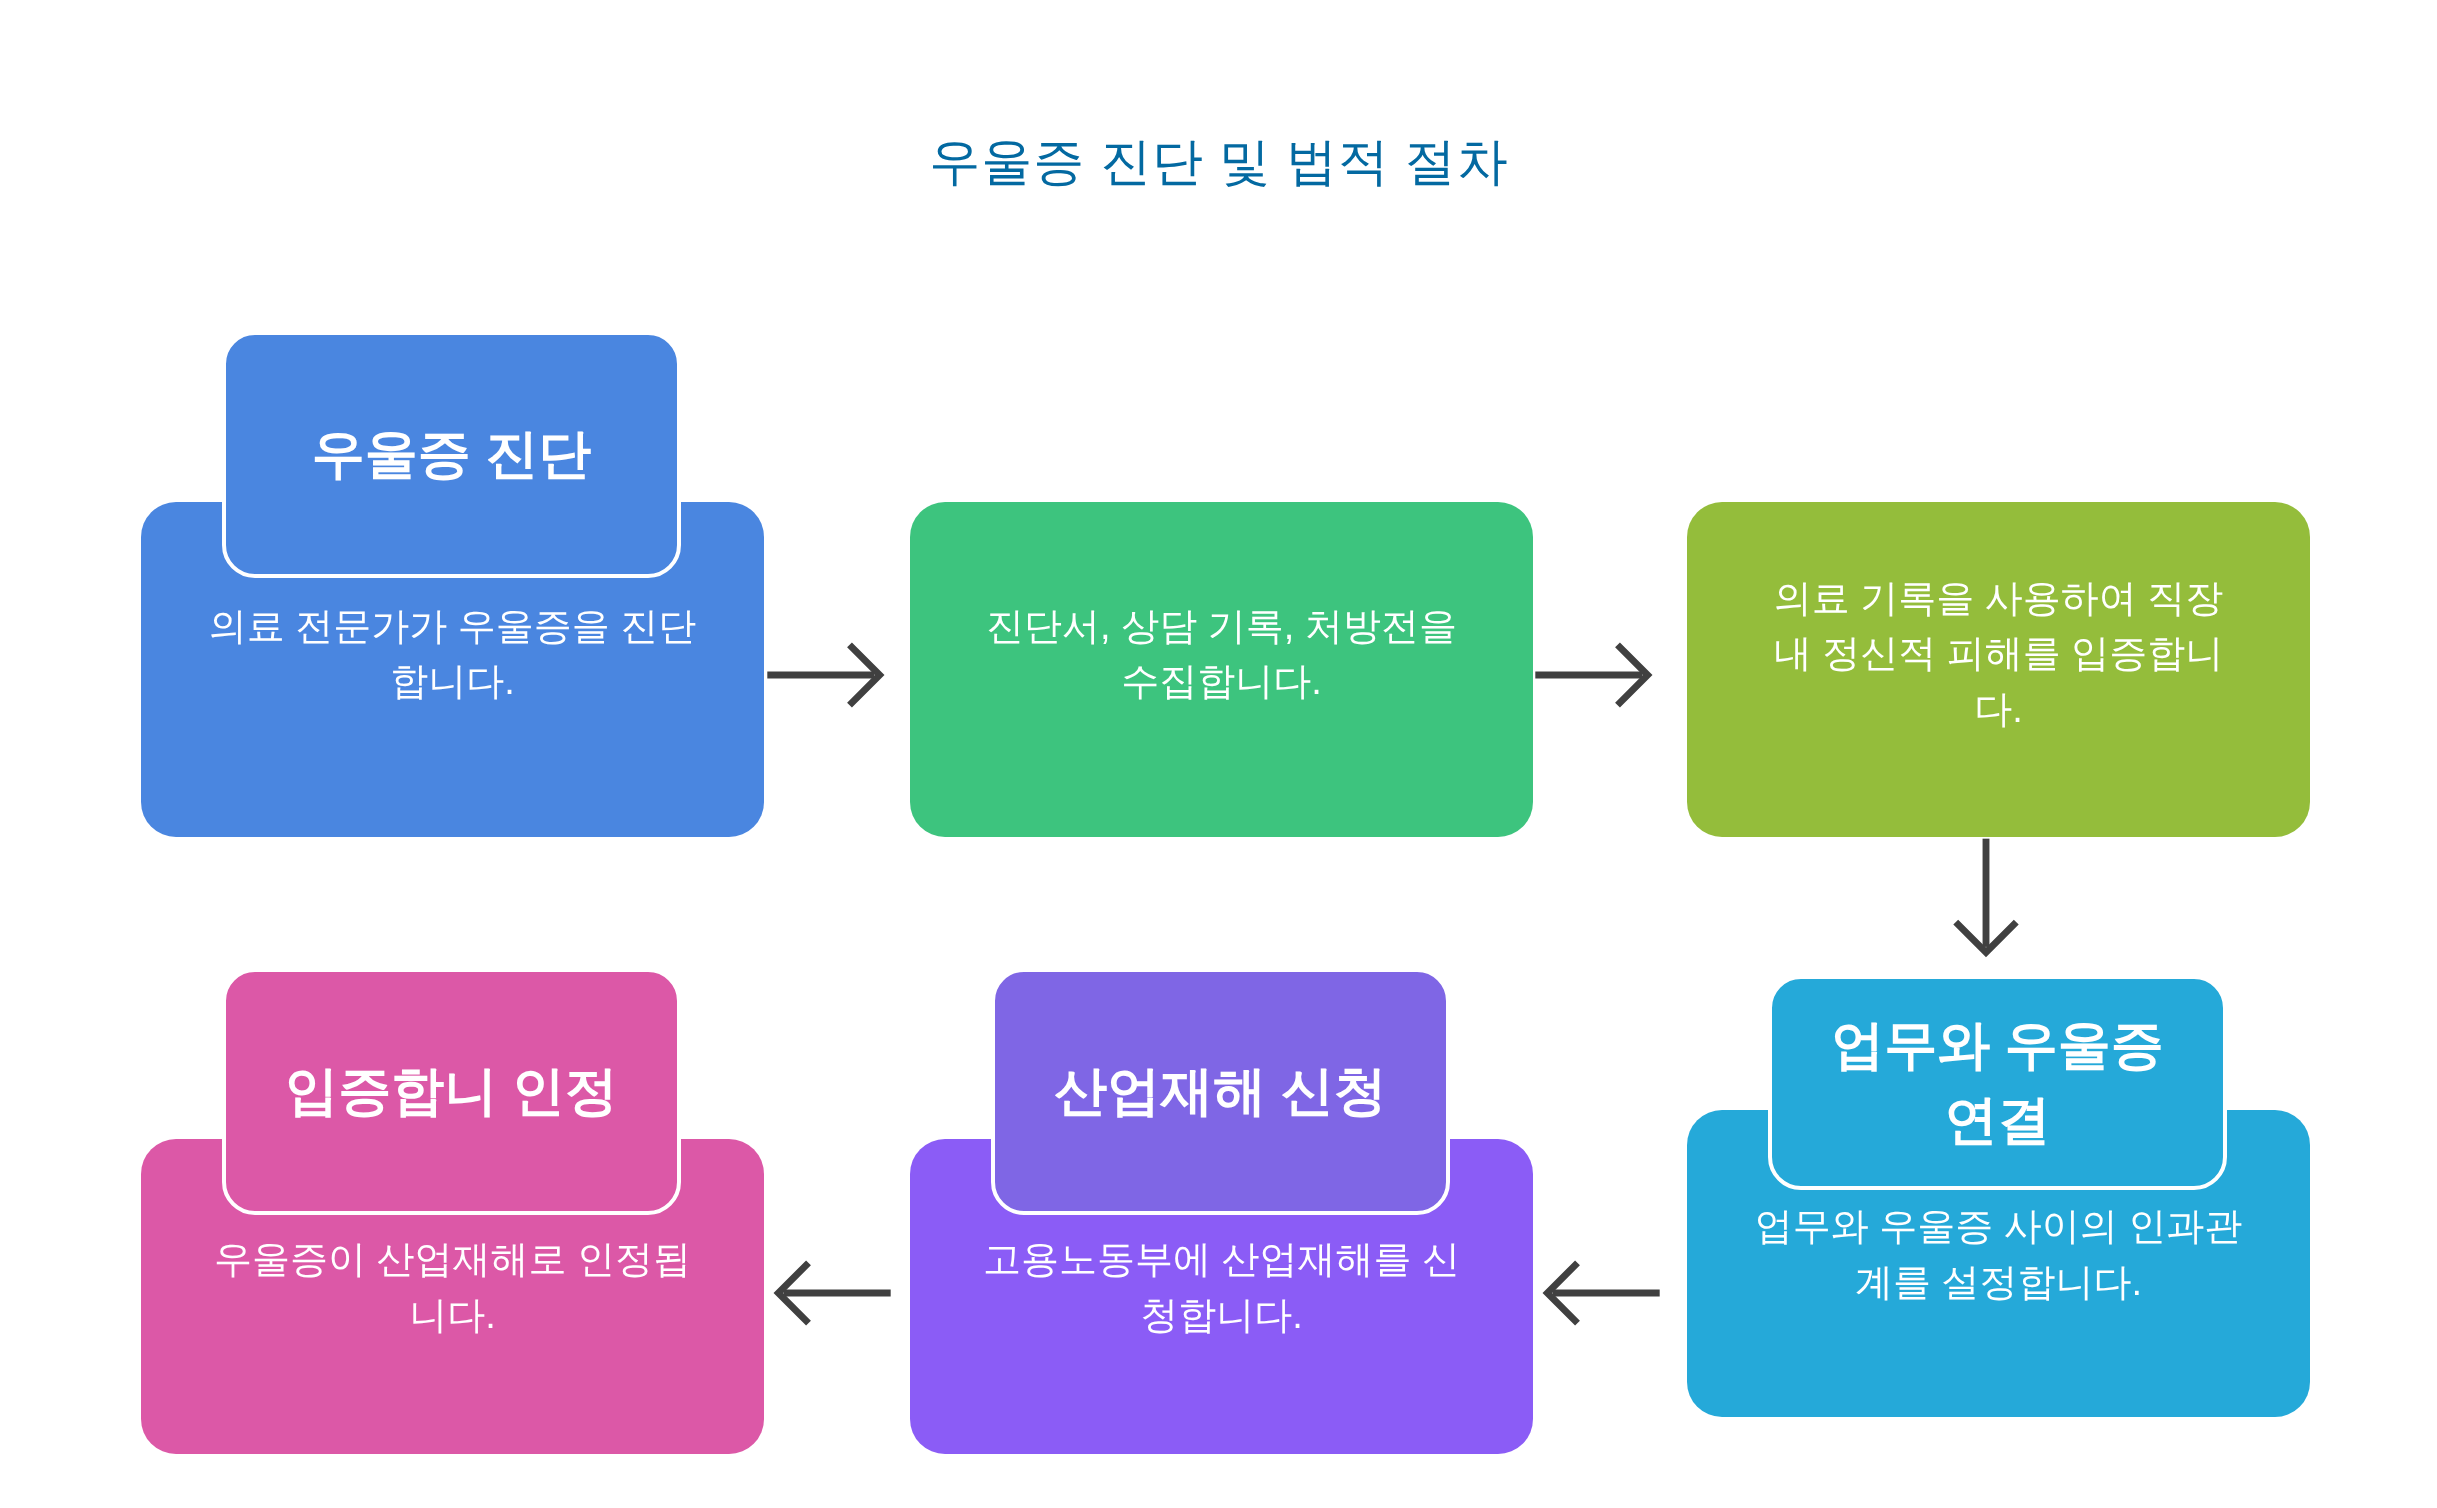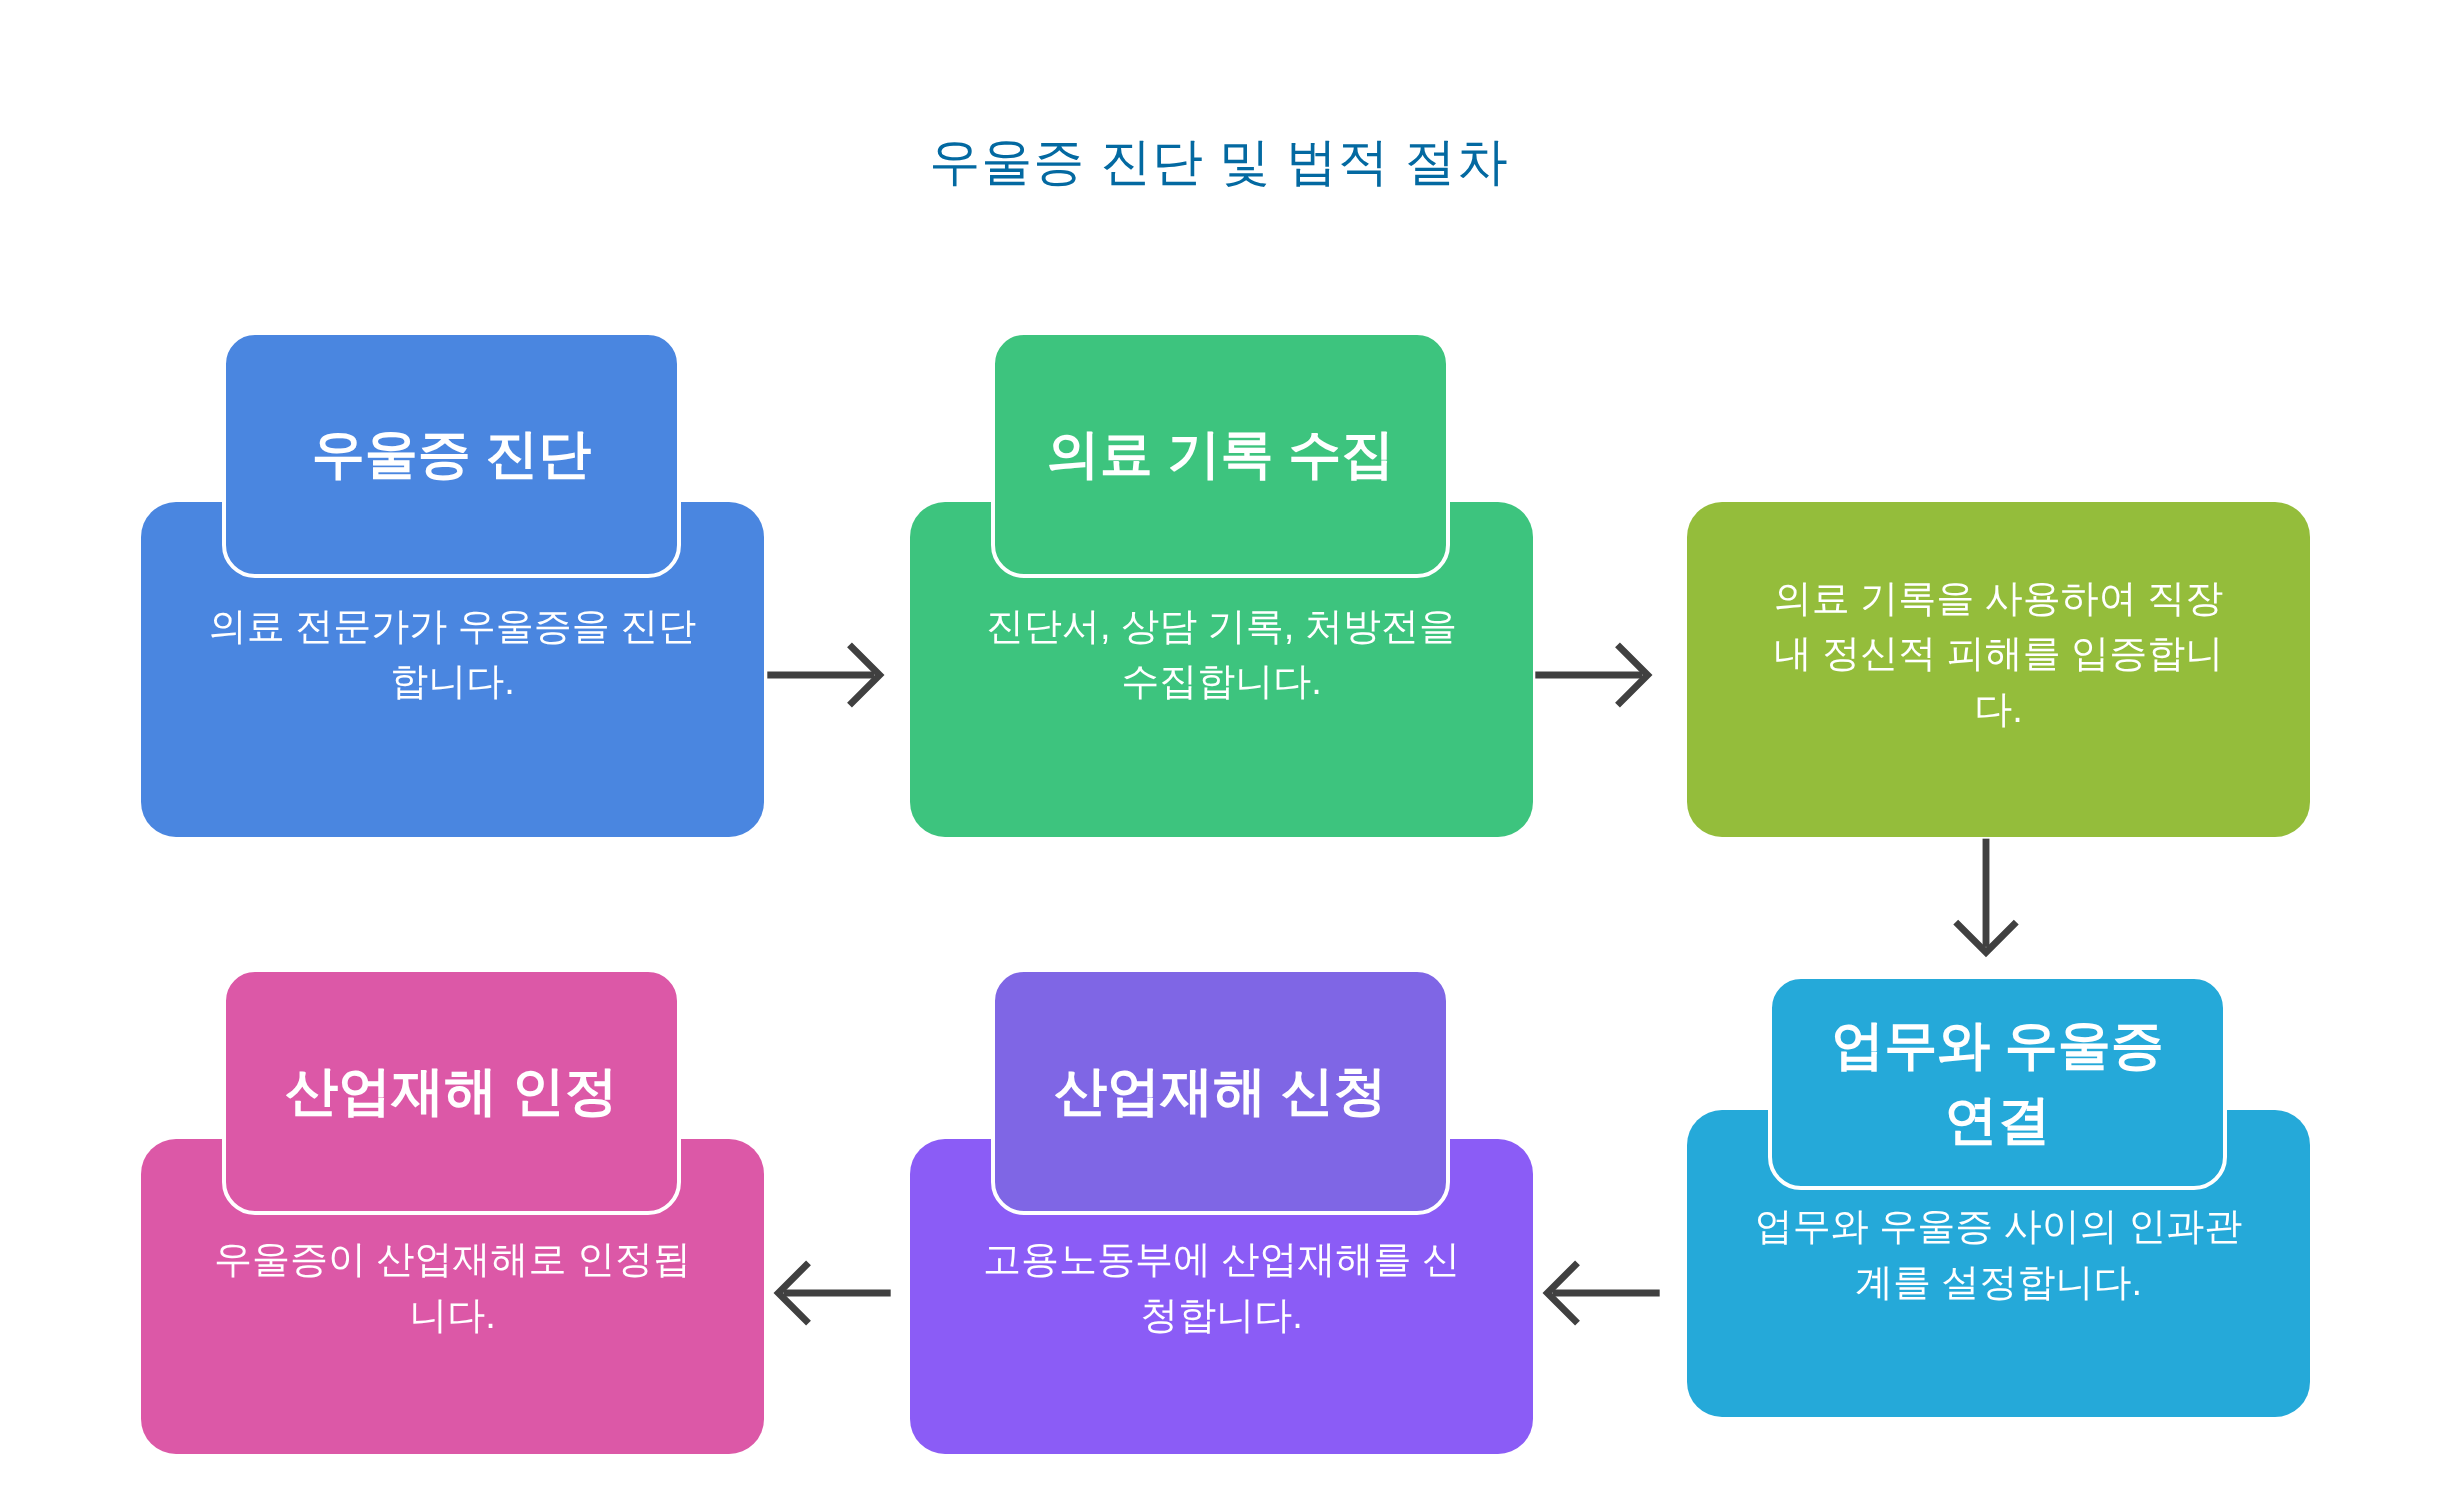--- a/index.html
+++ b/index.html
@@ -83,40 +83,37 @@
     <div class="card-tab" style="background-color: rgb(74, 134, 224);">
       <div class="tab-text">우울증 진단</div>
     </div>
   </div>
 
   <div class="card pos-r1c2">
     <div class="card-body" style="background-color: rgb(61, 196, 126);">
       <div class="body-text">진단서, 상담 기록, 처방전을
 수집합니다.</div>
     </div>
-    <div class="card-tab" style="background-color: rgb(61, 196, 126);">
-      <div class="tab-text">의료 기록 수집</div>
-    </div>
   </div>
 
   <div class="card pos-r1c3">
     <div class="card-body" style="background-color: rgb(148, 189, 59);">
       <div class="body-text">의료 기록을 사용하여 직장
 내 정신적 피해를 입증합니
 다.</div>
     </div>
   </div>
 
   <div class="card pos-r2c1">
     <div class="card-body" style="background-color: rgb(220, 88, 167);">
       <div class="body-text">우울증이 산업재해로 인정됩
 니다.</div>
     </div>
     <div class="card-tab" style="background-color: rgb(220, 88, 167);">
-      <div class="tab-text">산업재해 인정</div>
+      <div class="tab-text">입증합니 인정</div>
     </div>
   </div>
 
   <div class="card pos-r2c2">
     <div class="card-body" style="background-color: #8b5cf6;">
       <div class="body-text">고용노동부에 산업재해를 신
 청합니다.</div>
     </div>
     <div class="card-tab" style="background-color: rgb(127, 102, 229);">
       <div class="tab-text">산업재해 신청</div>

